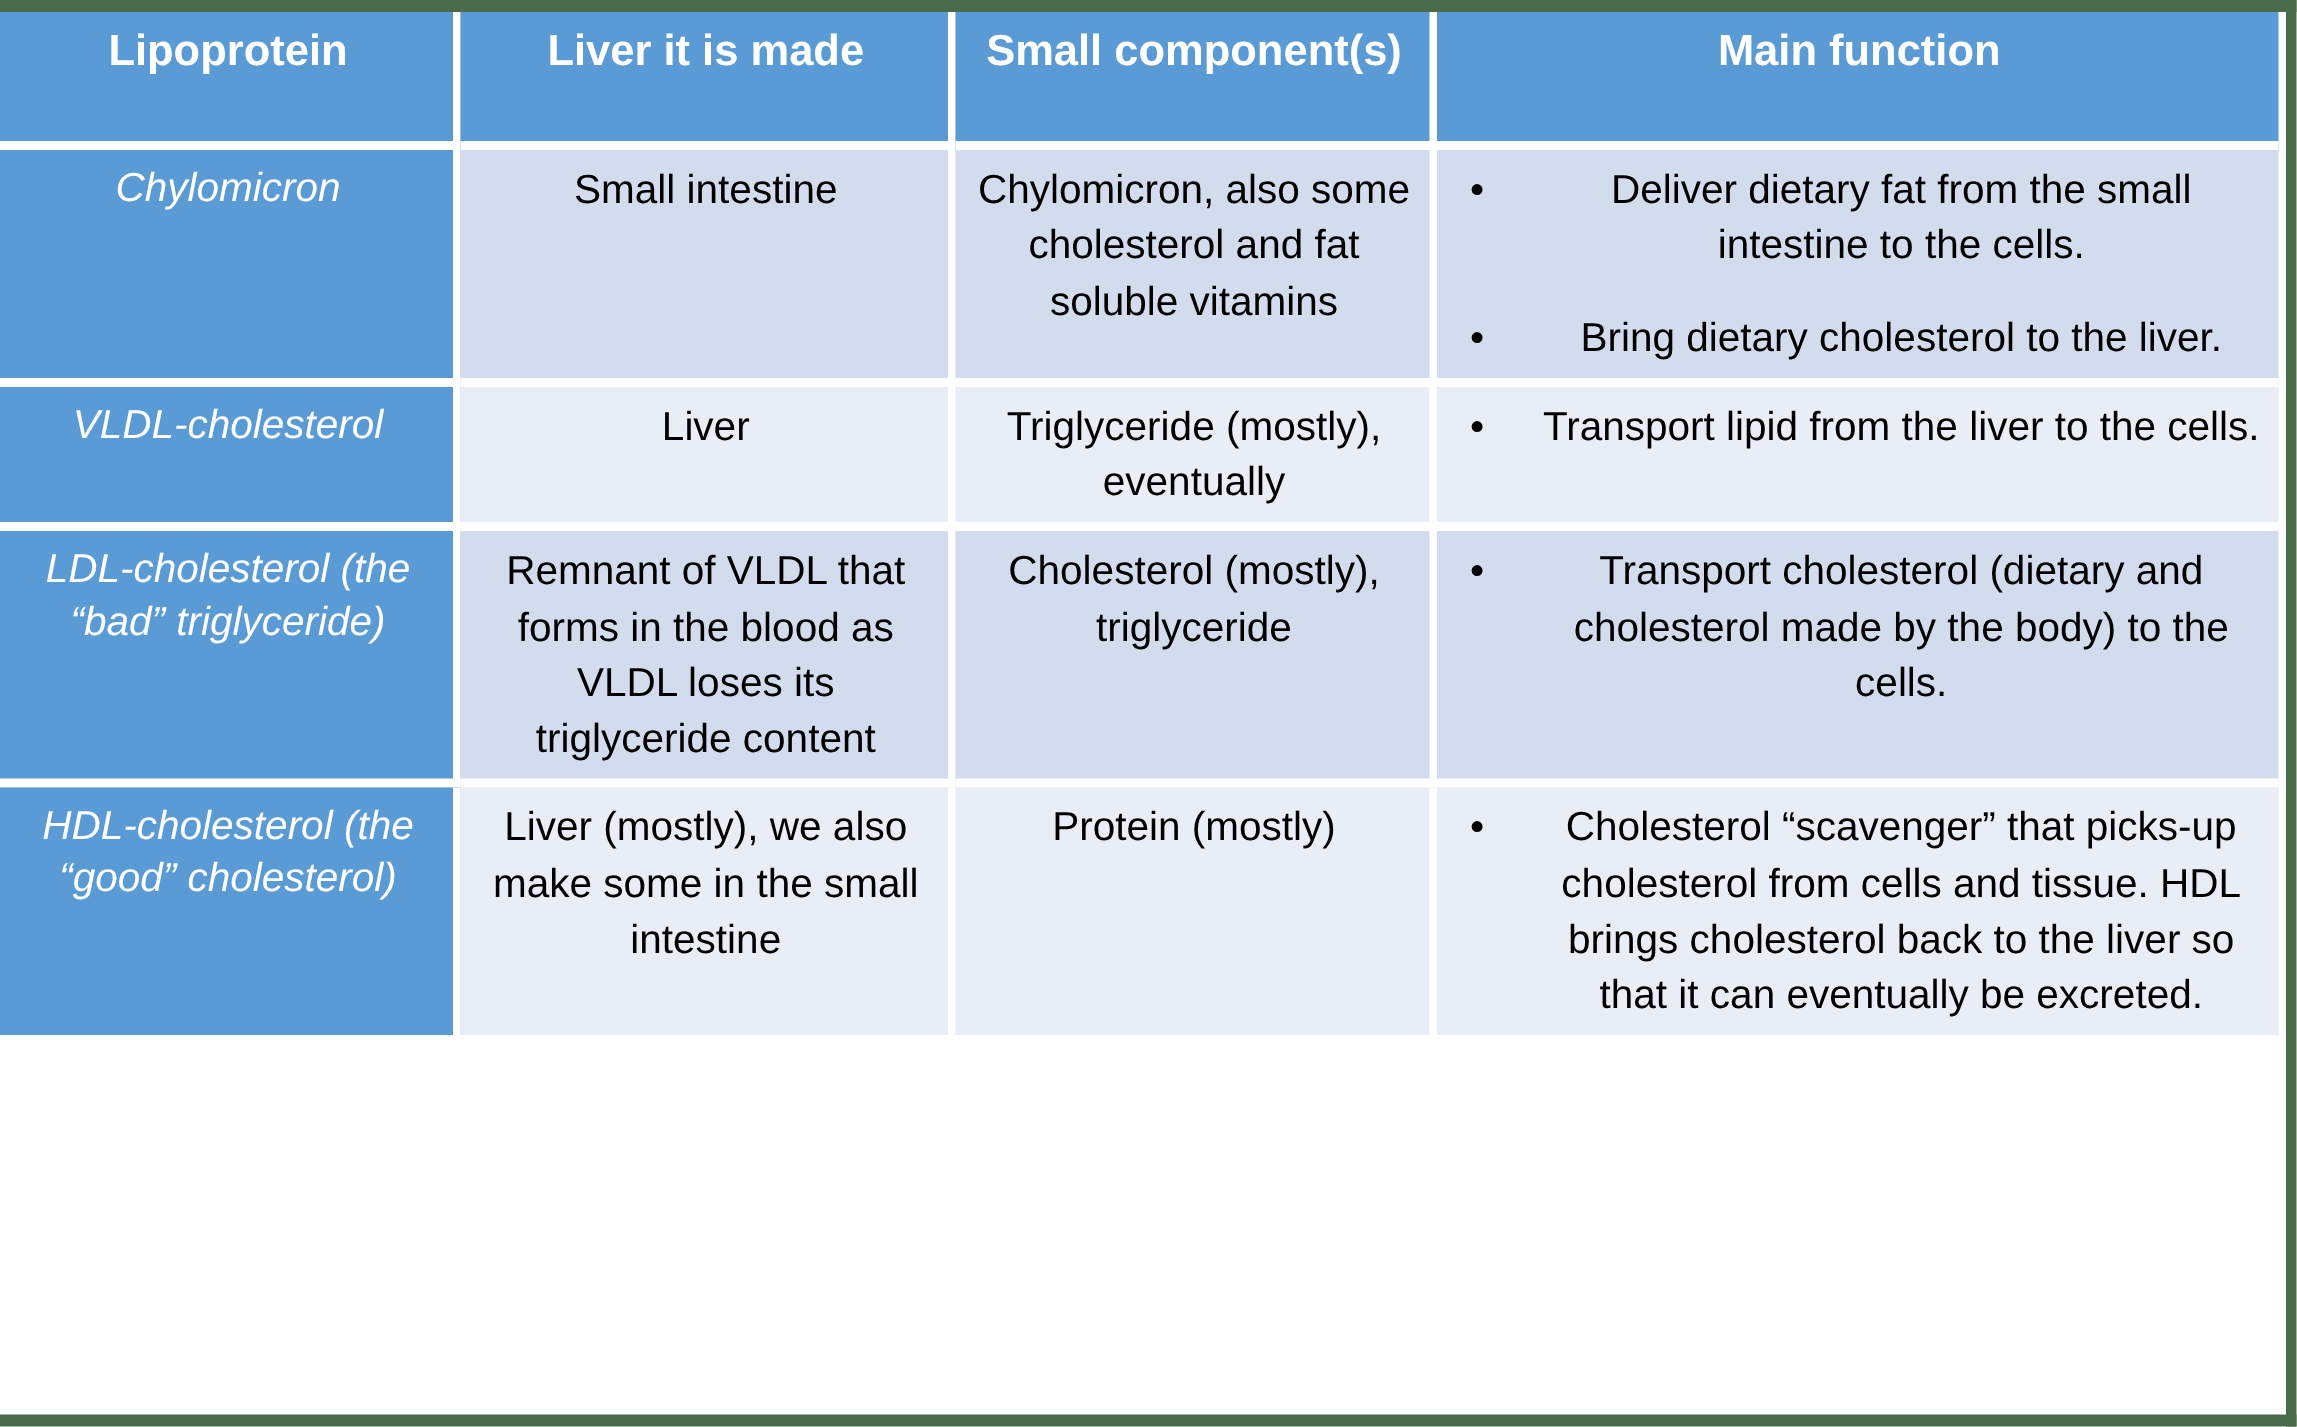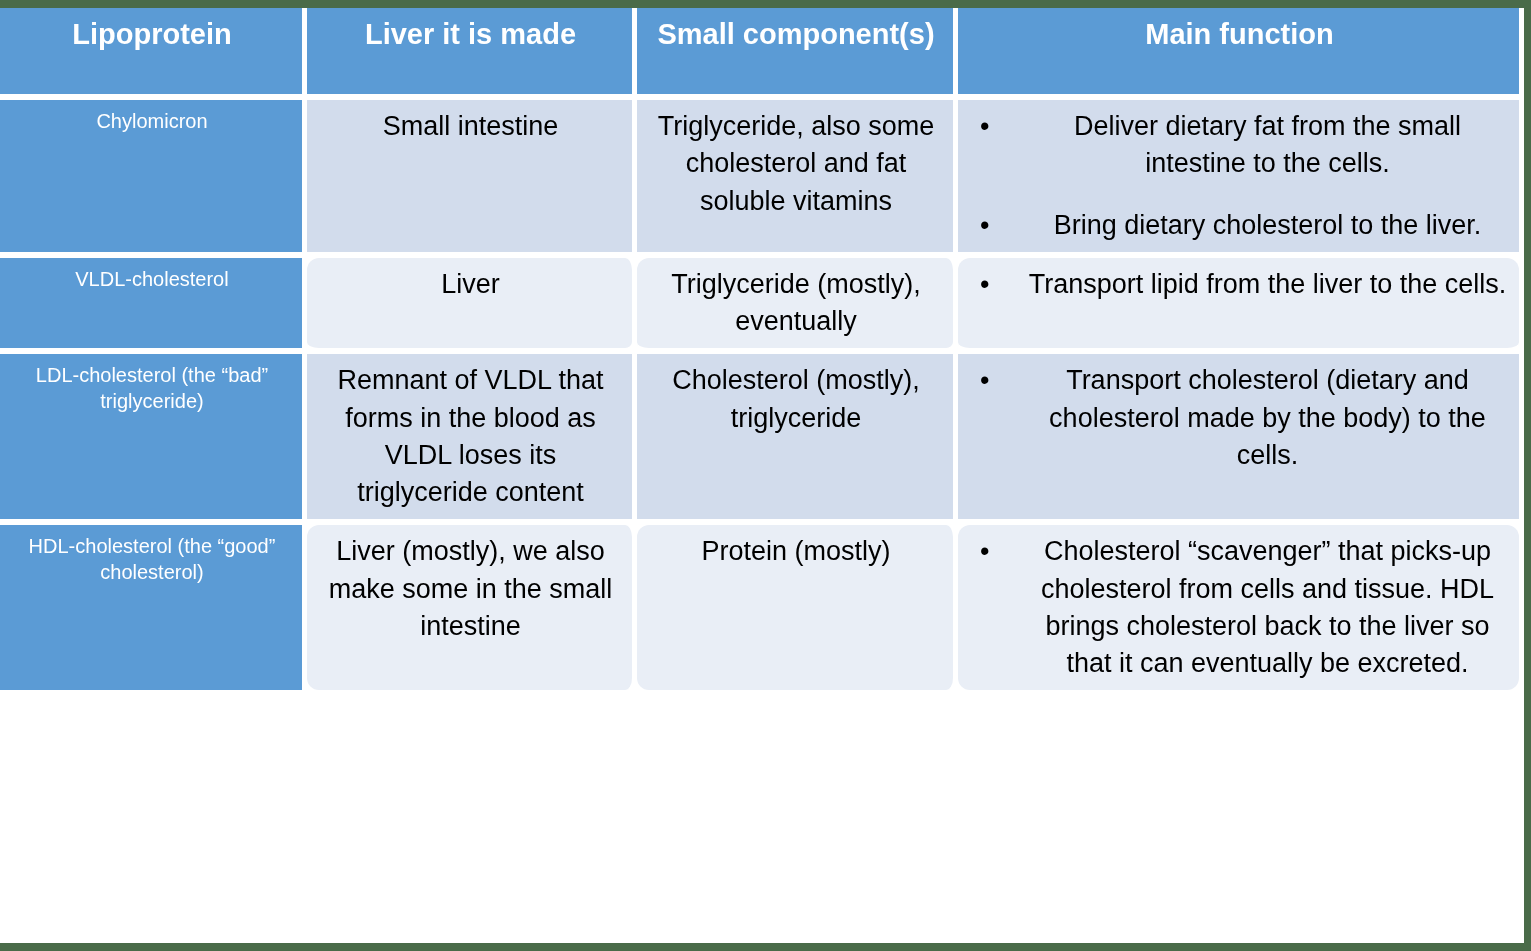--- a/index.html
+++ b/index.html
@@ -64,34 +64,35 @@
     line-height: 1.18;
     height: 92px;
     padding-top: 9px;
   }
 
   
   td.lbl {
     background: #5b9bd5;
     color: #ffffff;
     font-weight: bold;
-    font-size: 20px;
+    font-size: 27px;
     line-height: 1.30;
+    font-style: italic;
   }
 
   
   td.body-cell {
     color: #000000;
     font-size: 27px;
     line-height: 1.38;
   }
 
   
   tr.tint-dark td.body-cell { background: #d2dcec; }
-  tr.tint-light td.body-cell { background: #e9eef6; border-radius: 12px; }
+  tr.tint-light td.body-cell { background: #e9eef6; }
 
   
   ul.fn {
     margin: 0;
     padding: 0;
     list-style: none;
   }
   ul.fn li {
     position: relative;
     padding-left: 56px;
@@ -126,21 +127,21 @@
         <th>Liver it is made</th>
         <th>Small component(s)</th>
         <th>Main function</th>
       </tr>
     </thead>
     <tbody>
 
       <tr class="tint-dark">
         <td class="lbl">Chylomicron</td>
         <td class="body-cell">Small intestine</td>
-        <td class="body-cell">Triglyceride, also some cholesterol and fat soluble vitamins</td>
+        <td class="body-cell">Chylomicron, also some cholesterol and fat soluble vitamins</td>
         <td class="body-cell">
           <ul class="fn">
             <li><span class="bullet">•</span><span>Deliver dietary fat from the small intestine to the cells.</span></li>
             <li><span class="bullet">•</span><span>Bring dietary cholesterol to the liver.</span></li>
           </ul>
         </td>
       </tr>
 
       <tr class="tint-light">
         <td class="lbl">VLDL-cholesterol</td>

